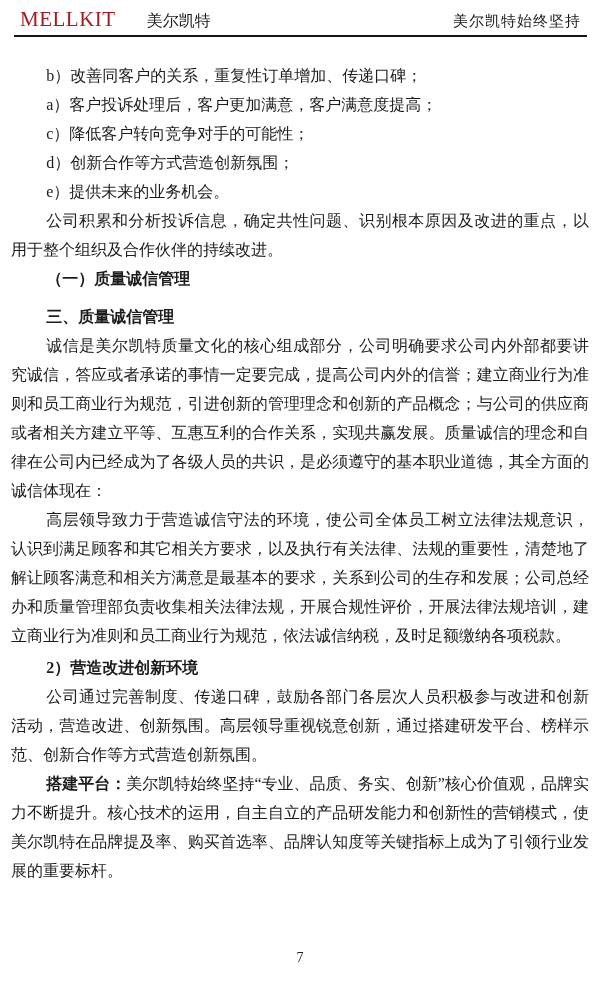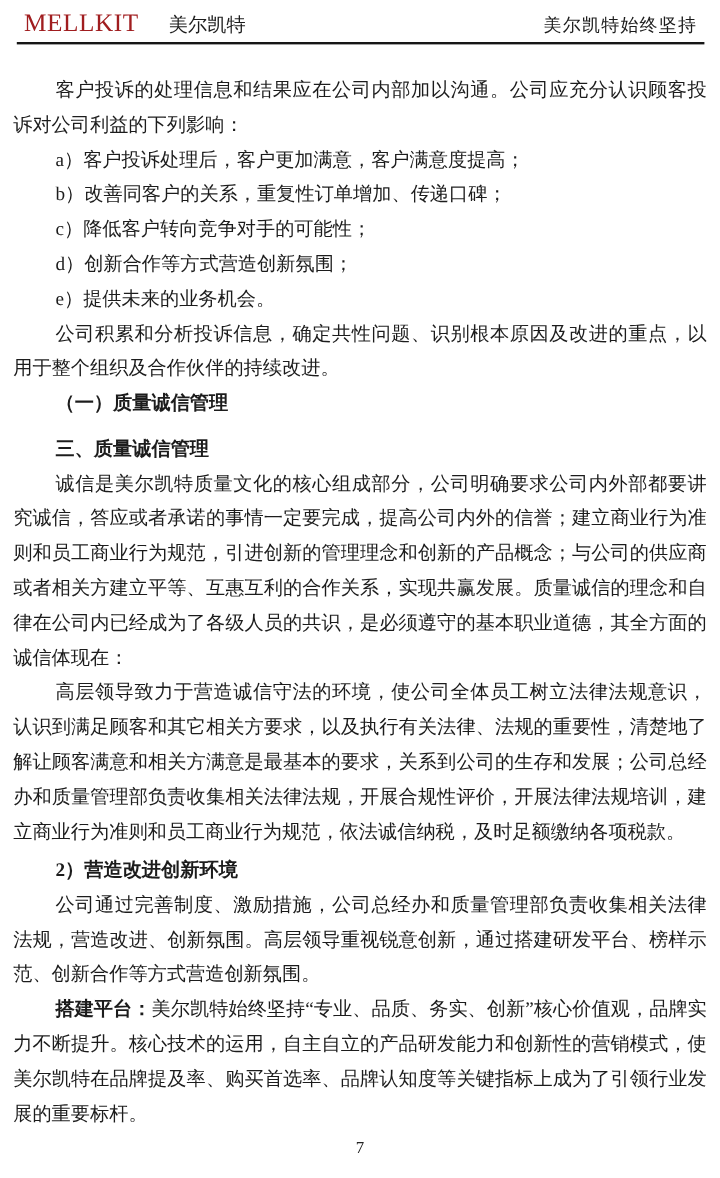--- a/index.html
+++ b/index.html
@@ -15,21 +15,21 @@
   }
   
   .header {
     display: flex;
     justify-content: space-between;
     align-items: baseline;
     margin: 7px 13px 0 14px;
     padding: 0 6px 3px 6px;
     border-bottom: 2px solid #161616;
   }
-  .brand-group { display: flex; align-items: baseline; gap: 7px; }
+  .brand-group { display: flex; align-items: baseline; gap: 13px; }
   .brand-en {
     font-size: 21px;
     letter-spacing: 0.5px;
     font-weight: normal;
   }
   .brand-cn { font-size: 16px; margin-left: 18px; }
   .doc-title { font-size: 15px; letter-spacing: 1px; }
   
   .content {
     margin: 24px 11px 0 11px;
@@ -70,42 +70,41 @@
   <div class="header">
     <div class="brand-group">
       <span class="brand-en" style="color:#a01d1f">MELLKIT</span>
       <span class="brand-cn">美尔凯特</span>
     </div>
     <span class="doc-title">美尔凯特始终坚持</span>
   </div>
 
   <div class="content">
 
-    <p class="para">客户投诉的处理信息和结果应在公司内部加以沟通。公司应充分认识顾客投诉对公司利益的下列影响：</p>
 
+    <p class="list-item">b）改善同客户的关系，重复性订单增加、传递口碑；</p>
     <p class="list-item">a）客户投诉处理后，客户更加满意，客户满意度提高；</p>
-    <p class="list-item">b）改善同客户的关系，重复性订单增加、传递口碑；</p>
     <p class="list-item">c）降低客户转向竞争对手的可能性；</p>
     <p class="list-item">d）创新合作等方式营造创新氛围；</p>
     <p class="list-item">e）提供未来的业务机会。</p>
 
     <p class="para">公司积累和分析投诉信息，确定共性问题、识别根本原因及改进的重点，以用于整个组织及合作伙伴的持续改进。</p>
 
     <p class="heading">（一）质量诚信管理</p>
 
     <p class="heading sect">三、质量诚信管理</p>
 
     <p class="para">诚信是美尔凯特质量文化的核心组成部分，公司明确要求公司内外部都要讲究诚信，答应或者承诺的事情一定要完成，提高公司内外的信誉；建立商业行为准则和员工商业行为规范，引进创新的管理理念和创新的产品概念；与公司的供应商或者相关方建立平等、互惠互利的合作关系，实现共赢发展。质量诚信的理念和自律在公司内已经成为了各级人员的共识，是必须遵守的基本职业道德，其全方面的诚信体现在：</p>
 
 
     <p class="para">高层领导致力于营造诚信守法的环境，使公司全体员工树立法律法规意识，认识到满足顾客和其它相关方要求，以及执行有关法律、法规的重要性，清楚地了解让顾客满意和相关方满意是最基本的要求，关系到公司的生存和发展；公司总经办和质量管理部负责收集相关法律法规，开展合规性评价，开展法律法规培训，建立商业行为准则和员工商业行为规范，依法诚信纳税，及时足额缴纳各项税款。</p>
 
     <p class="heading sub2">2）营造改进创新环境</p>
 
-    <p class="para">公司通过完善制度、激励措施，公司总经办和质量管理部负责收集相关法律法规，营造改进、创新氛围。高层领导重视锐意创新，通过搭建研发平台、榜样示范、创新合作等方式营造创新氛围。</p>
+    <p class="para">公司通过完善制度、传递口碑，鼓励各部门各层次人员积极参与改进和创新活动，营造改进、创新氛围。高层领导重视锐意创新，通过搭建研发平台、榜样示范、创新合作等方式营造创新氛围。</p>
 
     <p class="para"><span class="lead-bold">搭建平台：</span><span>美尔凯特始终坚持“专业、品质、务实、创新”核心价值观，品牌实力不断提升。核心技术的运用，自主自立的产品研发能力和创新性的营销模式，使美尔凯特在品牌提及率、购买首选率、品牌认知度等关键指标上成为了引领行业发展的重要标杆。</span></p>
 
   </div>
 
   <div class="footer">7</div>
 
 </div>
 
 </body></html>

